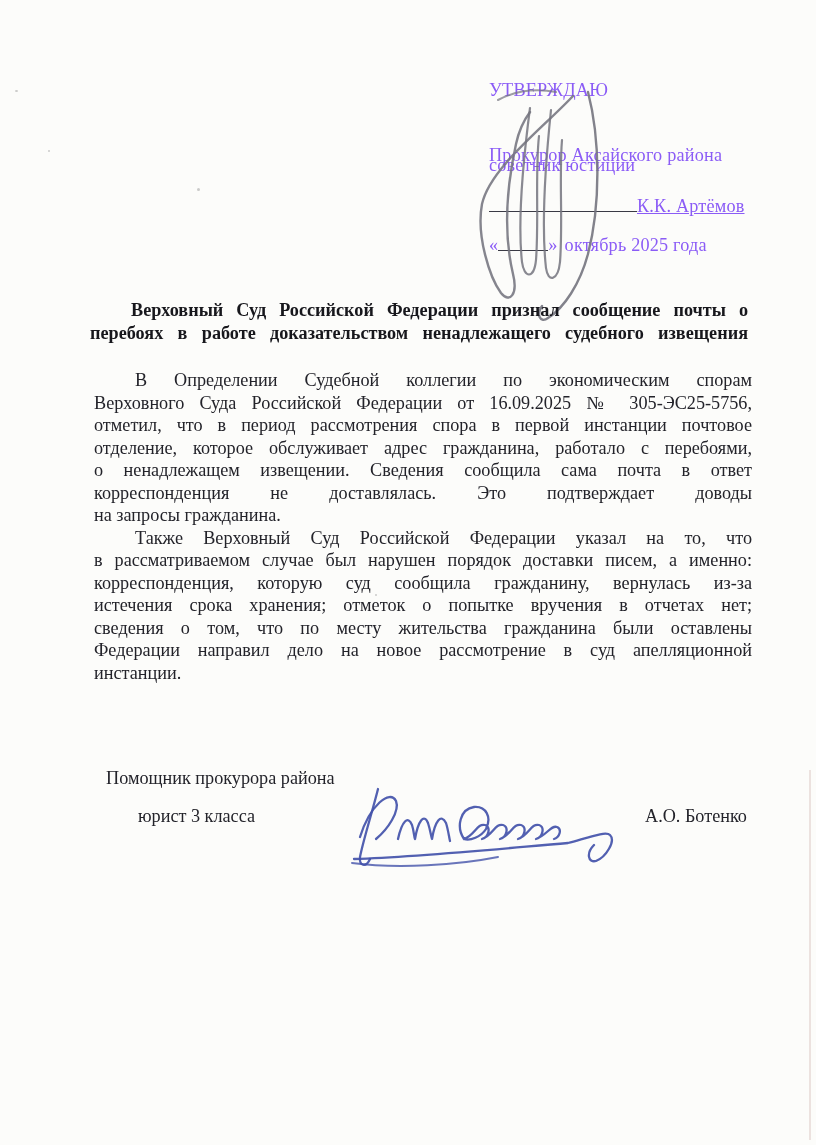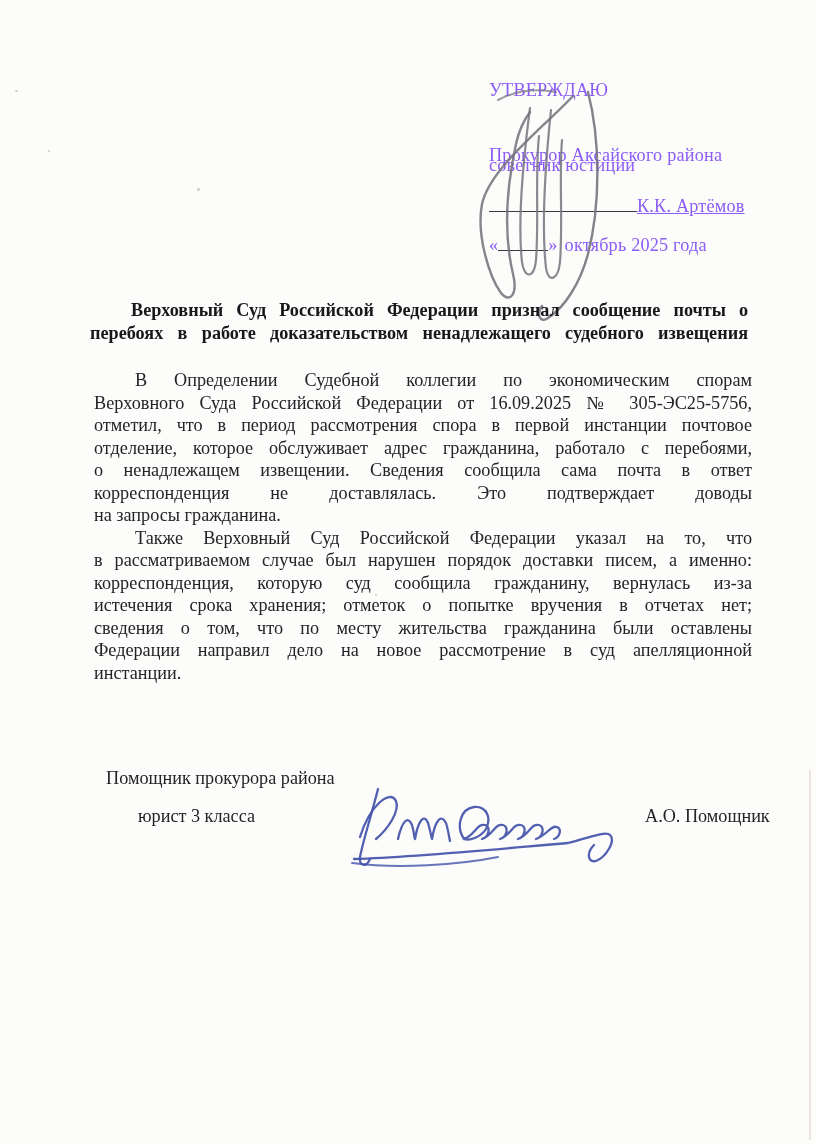--- a/index.html
+++ b/index.html
@@ -116,21 +116,21 @@
         <div class="doc-line stretch">сведения о том, что по месту жительства гражданина были оставлены</div>
       </div>
     <div class="paragraph indent-first">
         <div class="doc-line stretch">Федерации направил дело на новое рассмотрение в суд апелляционной</div>
         <div class="doc-line last">инстанции.</div>
       </div>
   </div>
 
   <div class="footer-pos1">Помощник прокурора района</div>
   <div class="footer-pos2">юрист 3 класса</div>
-  <div class="footer-name">А.О. Помощник</div>
+  <div class="footer-name">А.О. Ботенко</div>
 
   <svg class="sig-bottom" viewBox="0 0 310 100" xmlns="http://www.w3.org/2000/svg">
     <path stroke-width="2.3" opacity="0.92" d="M60,16 C54,40 45,68 42,84 C41,93 48,95 52,86" stroke="#4353aa"></path>
     <path stroke-width="2.3" opacity="0.92" d="M42,64 C52,32 72,16 78,28 C82,38 70,56 58,66" stroke="#4353aa"></path>
     <path stroke-width="2.3" opacity="0.92" d="M80,66 C84,48 90,42 94,52 C96,58 96,64 97,66 C100,48 106,40 110,50 C112,56 113,63 114,66 C117,48 123,40 128,50 C130,56 131,64 132,68" stroke="#4353aa"></path>
     <path stroke-width="2.3" opacity="0.92" d="M146,66 C138,54 142,36 156,34 C168,33 174,44 168,56 C163,64 152,68 146,66 C157,62 159,50 167,52 C173,54 171,64 164,66 C175,62 177,50 185,52 C191,54 189,64 182,66 C193,62 195,50 203,52 C209,54 207,64 200,66 C211,62 213,50 221,52 C227,54 225,64 218,66 C229,62 233,52 239,54 C244,56 242,64 236,66" stroke="#4353aa"></path>
     <path stroke-width="2.3" opacity="0.92" d="M36,86 C100,84 180,76 250,70 C272,64 288,58 292,62 C298,68 288,84 278,88 C270,90 268,80 276,72" stroke="#4353aa"></path>
     <path stroke-width="2" opacity="0.8" d="M34,90 C80,96 140,92 180,84" stroke="#4353aa"></path>
   </svg>
 

